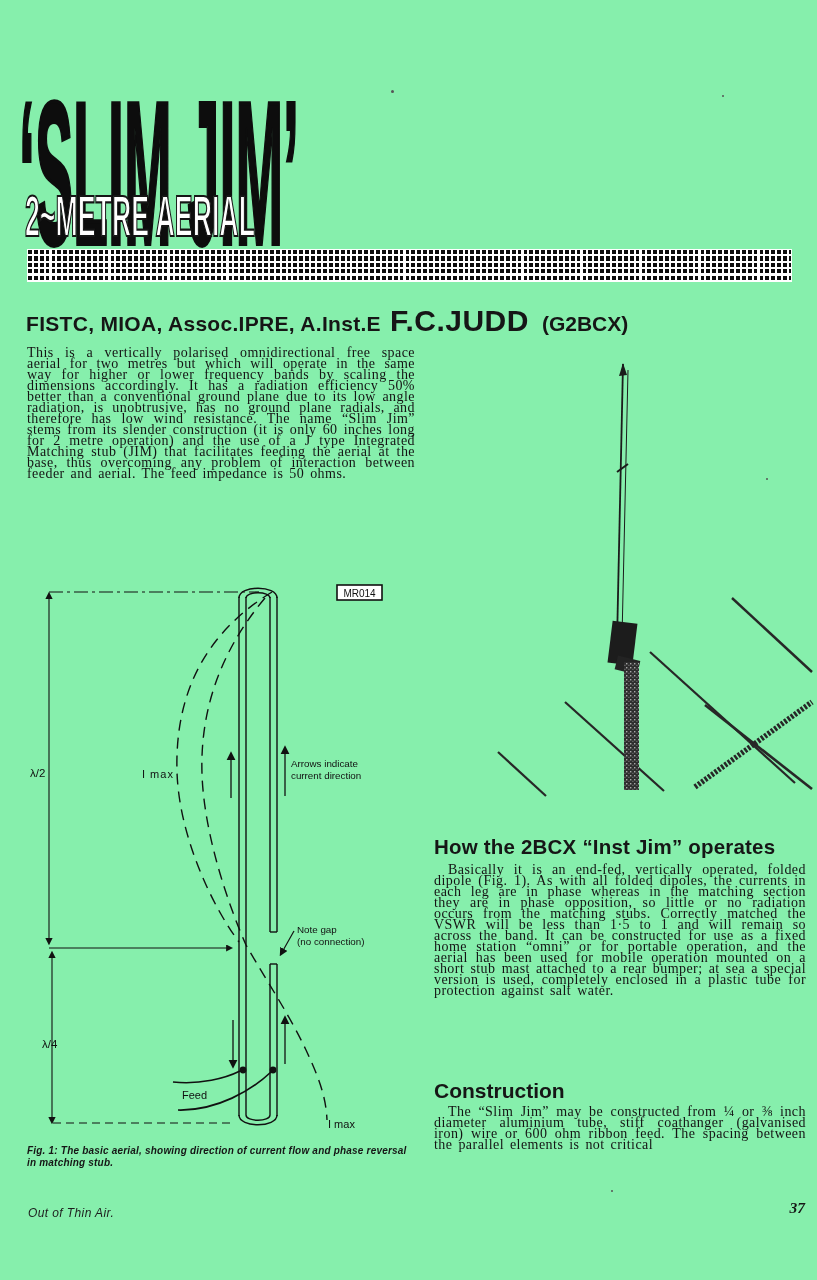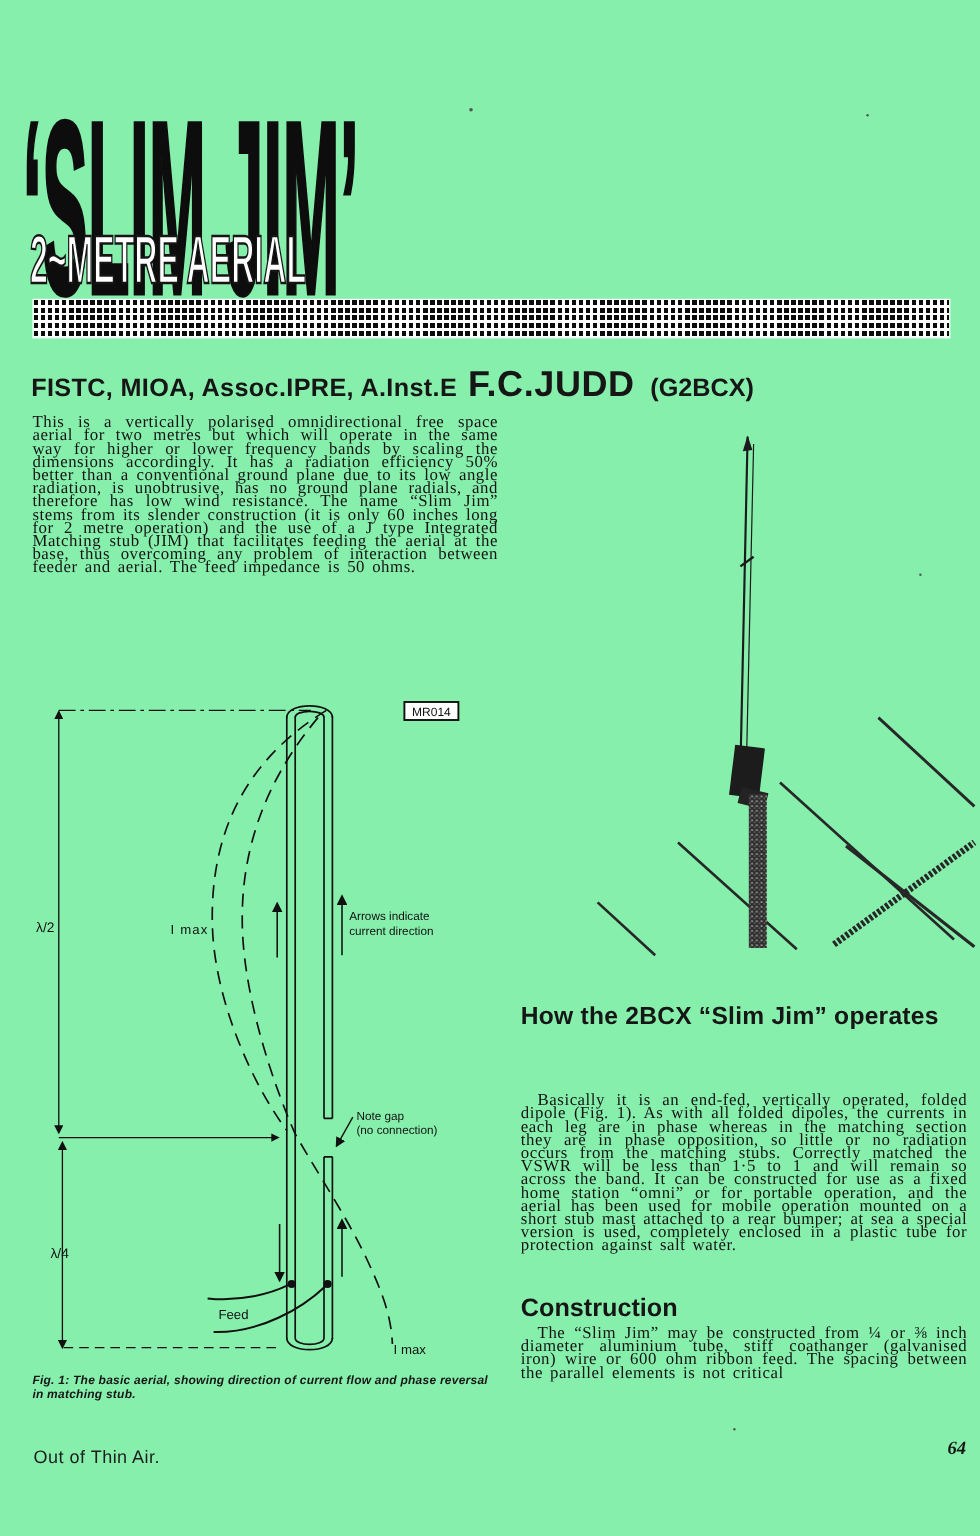--- a/index.html
+++ b/index.html
@@ -27,32 +27,32 @@
   #author-credentials{font-size:21px;font-weight:700;letter-spacing:.3px;}
   #author-callsign{font-size:21px;font-weight:700;margin-left:4px;margin-top:28px;}
   
   .bodytext{
     font-size:14px;line-height:11px;text-align:justify;
     letter-spacing:.45px;word-spacing:2px;color:#141414;
   }
   #intro{left:27px;top:347px;width:388px;}
   .col-right{left:434px;width:372px;}
   #sec1-heading{top:835px;font-family:"Liberation Sans",sans-serif;font-size:20.5px;font-weight:700;letter-spacing:.2px;white-space:nowrap;}
-  #sec1-body{top:864px;text-indent:14px;margin-top:48px;}
+  #sec1-body{top:864px;text-indent:14px;}
   #sec2-heading{top:1079px;font-family:"Liberation Sans",sans-serif;font-size:21px;font-weight:700;}
   #sec2-body{top:1106px;text-indent:14px;}
   
   #figure-caption{
     left:27px;top:1145px;width:384px;
     font-family:"Liberation Sans",sans-serif;font-style:italic;font-weight:700;
     font-size:10px;line-height:12px;letter-spacing:.2px;
   }
   #footer-left{
     left:28px;top:1206px;font-family:"Liberation Sans",sans-serif;
-    font-size:15px;letter-spacing:.4px;color:#1d1d1d;
+    font-style:italic;font-size:12px;letter-spacing:.4px;color:#1d1d1d;
   }
   #footer-page{
     right:12px;top:1199px;font-family:"Liberation Serif",serif;
     font-style:italic;font-weight:700;font-size:15.5px;
   }
   .speck{position:absolute;background:#555;border-radius:50%;}
   svg text{font-family:"Liberation Sans",sans-serif;}
 </style>
 </head>
 <body>
@@ -165,27 +165,27 @@
     </g>
 
     <g>
       <rect x="170" y="272" width="25" height="42" fill="#1c1c1c" transform="rotate(7 182 293)"></rect>
       <rect x="176" y="308" width="23" height="14" fill="#232323" transform="rotate(14 187 315)"></rect>
     </g>
 
     <rect x="184" y="312" width="15" height="128" fill="url(#speckle)"></rect>
   </svg>
 
-  <div id="sec1-heading" class="abs col-right">How the 2BCX “Slim Jim” operates</div>
+  <div id="sec1-heading" class="abs col-right">How the 2BCX “Inst Jim” operates</div>
   <div id="sec1-body" class="abs col-right bodytext">Basically it is an end-fed, vertically operated, folded dipole (Fig. 1). As with all folded dipoles, the currents in each leg are in phase whereas in the matching section they are in phase opposition, so little or no radiation occurs from the matching stubs. Correctly matched the VSWR will be less than 1·5 to 1 and will remain so across the band. It can be constructed for use as a fixed home station “omni” or for portable operation, and the aerial has been used for mobile operation mounted on a short stub mast attached to a rear bumper; at sea a special version is used, completely enclosed in a plastic tube for protection against salt water.</div>
 
   <div id="sec2-heading" class="abs col-right">Construction</div>
   <div id="sec2-body" class="abs col-right bodytext">The “Slim Jim” may be constructed from ¼ or ⅜ inch diameter aluminium tube, stiff coathanger (galvanised iron) wire or 600 ohm ribbon feed. The spacing between the parallel elements is not critical</div>
 
   <div id="footer-left" class="abs">Out of Thin Air.</div>
-  <div id="footer-page" class="abs">64</div>
+  <div id="footer-page" class="abs">37</div>
 
   <div class="speck abs" style="left:391px;top:90px;width:3px;height:3px;"></div>
   <div class="speck abs" style="left:722px;top:95px;width:2px;height:2px;"></div>
   <div class="speck abs" style="left:766px;top:478px;width:2px;height:2px;"></div>
   <div class="speck abs" style="left:611px;top:1190px;width:2px;height:2px;"></div>
 
 </div>
 
 </body></html>

